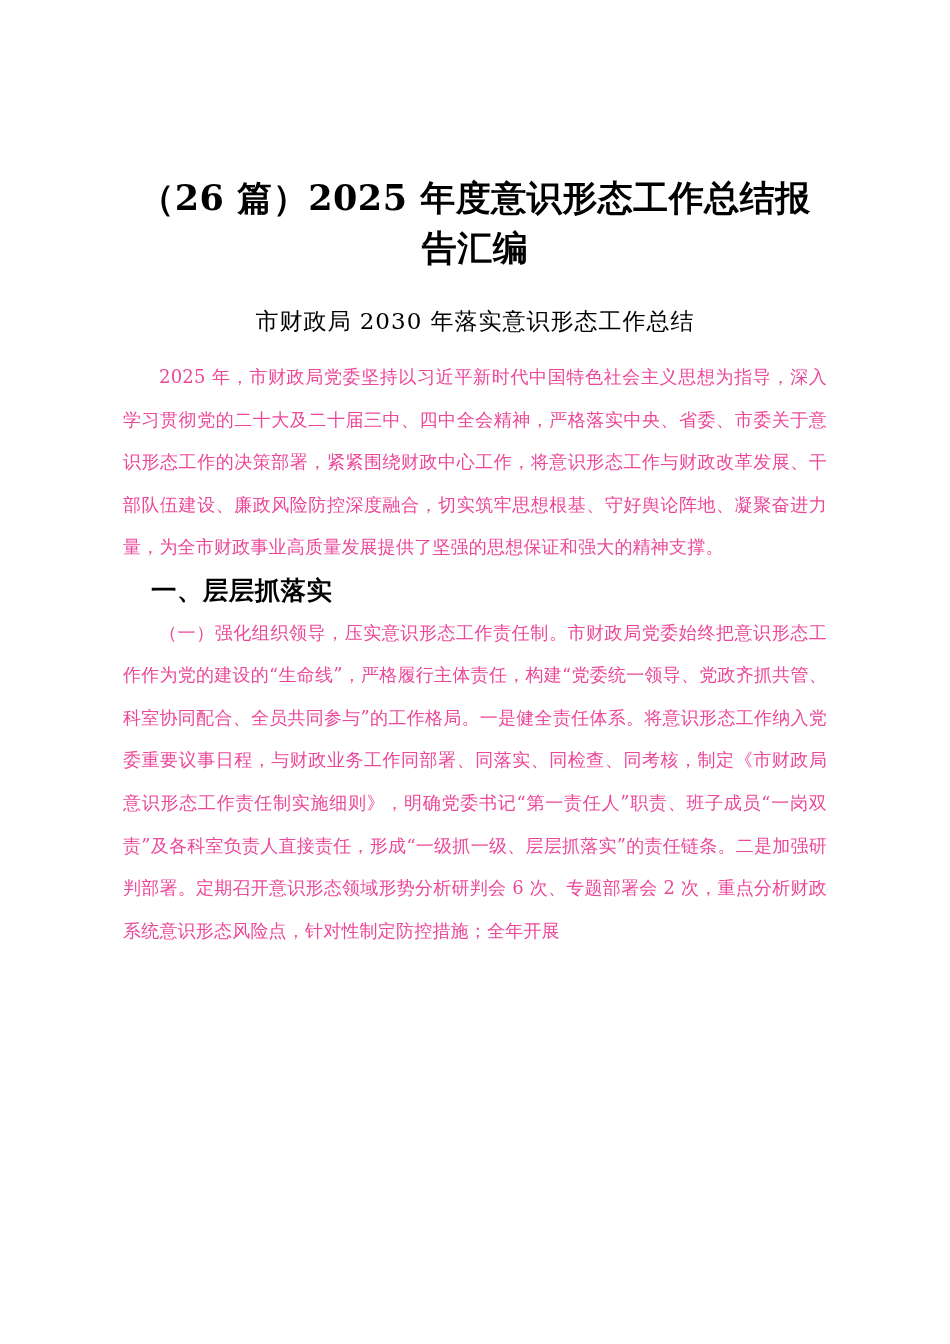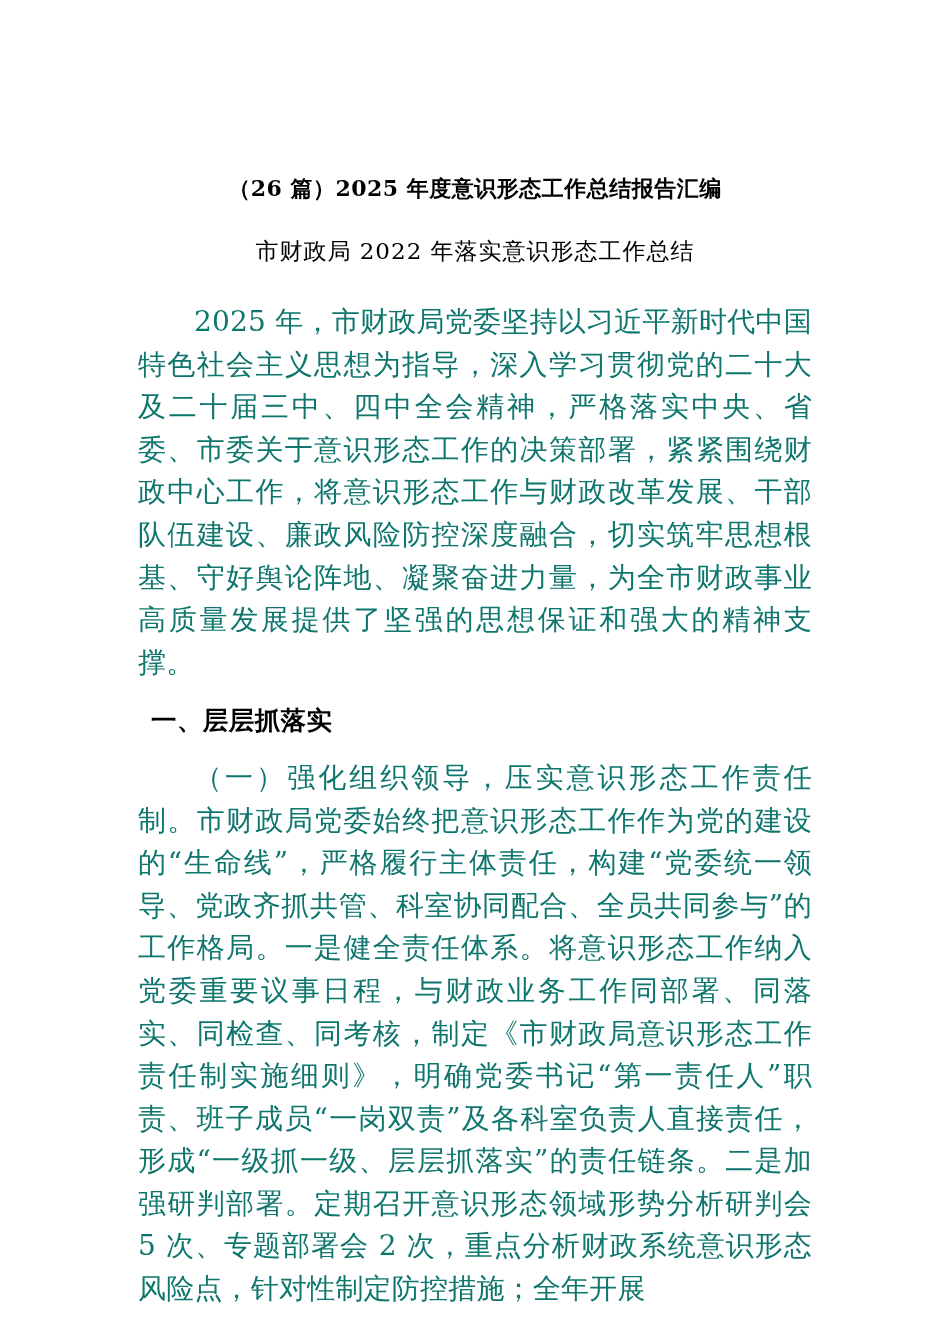--- a/index.html
+++ b/index.html
@@ -20,25 +20,25 @@
     position: absolute;
     left: 123px;
     top: 0;
     width: 704px;
   }
 
   
   .doc-title {
     font-family: "DejaVu Serif", "Liberation Serif", serif;
     font-weight: bold;
-    font-size: 22px;
+    font-size: 35px;
     line-height: 50px;
     text-align: center;
     color: #000000;
-    margin: 1px;
+    margin: 11px;
     padding-top: 162px;
     letter-spacing: 0.5px;
     white-space: pre-line;
   }
 
   
   .doc-subtitle {
     font-family: "DejaVu Serif", "Liberation Serif", serif;
     font-weight: normal;
     font-size: 23px;
@@ -46,24 +46,24 @@
     text-align: center;
     color: #000000;
     margin: 0;
     padding-top: 16px;
     letter-spacing: 1px;
   }
 
   
   .para {
     font-family: "DejaVu Serif", "Liberation Serif", serif;
-    font-size: 28px;
+    font-size: 18px;
     line-height: 42.6px;
-    color: #0f766e;
-    margin: 15px;
+    color: #ec4899;
+    margin: 0;
     text-align: justify;
     text-justify: inter-ideograph;
     text-indent: 2em;
     letter-spacing: 0.2px;
     word-break: break-all;
   }
   .para.first-body {
     padding-top: 14px;
   }
 
@@ -80,22 +80,22 @@
   }
 </style>
 </head>
 <body>
 
 <div class="page">
   <div class="content">
 
     <h1 class="doc-title">（26 篇）2025 年度意识形态工作总结报告汇编</h1>
 
-    <div class="doc-subtitle">市财政局 2022 年落实意识形态工作总结</div>
+    <div class="doc-subtitle">市财政局 2030 年落实意识形态工作总结</div>
 
     <p class="para first-body">2025 年，市财政局党委坚持以习近平新时代中国特色社会主义思想为指导，深入学习贯彻党的二十大及二十届三中、四中全会精神，严格落实中央、省委、市委关于意识形态工作的决策部署，紧紧围绕财政中心工作，将意识形态工作与财政改革发展、干部队伍建设、廉政风险防控深度融合，切实筑牢思想根基、守好舆论阵地、凝聚奋进力量，为全市财政事业高质量发展提供了坚强的思想保证和强大的精神支撑。</p>
 
     <h2 class="section-heading">一、层层抓落实</h2>
 
-    <p class="para">（一）强化组织领导，压实意识形态工作责任制。市财政局党委始终把意识形态工作作为党的建设的“生命线”，严格履行主体责任，构建“党委统一领导、党政齐抓共管、科室协同配合、全员共同参与”的工作格局。一是健全责任体系。将意识形态工作纳入党委重要议事日程，与财政业务工作同部署、同落实、同检查、同考核，制定《市财政局意识形态工作责任制实施细则》，明确党委书记“第一责任人”职责、班子成员“一岗双责”及各科室负责人直接责任，形成“一级抓一级、层层抓落实”的责任链条。二是加强研判部署。定期召开意识形态领域形势分析研判会 5 次、专题部署会 2 次，重点分析财政系统意识形态风险点，针对性制定防控措施；全年开展</p>
+    <p class="para">（一）强化组织领导，压实意识形态工作责任制。市财政局党委始终把意识形态工作作为党的建设的“生命线”，严格履行主体责任，构建“党委统一领导、党政齐抓共管、科室协同配合、全员共同参与”的工作格局。一是健全责任体系。将意识形态工作纳入党委重要议事日程，与财政业务工作同部署、同落实、同检查、同考核，制定《市财政局意识形态工作责任制实施细则》，明确党委书记“第一责任人”职责、班子成员“一岗双责”及各科室负责人直接责任，形成“一级抓一级、层层抓落实”的责任链条。二是加强研判部署。定期召开意识形态领域形势分析研判会 6 次、专题部署会 2 次，重点分析财政系统意识形态风险点，针对性制定防控措施；全年开展</p>
 
   </div>
 </div>
 
 </body></html>

